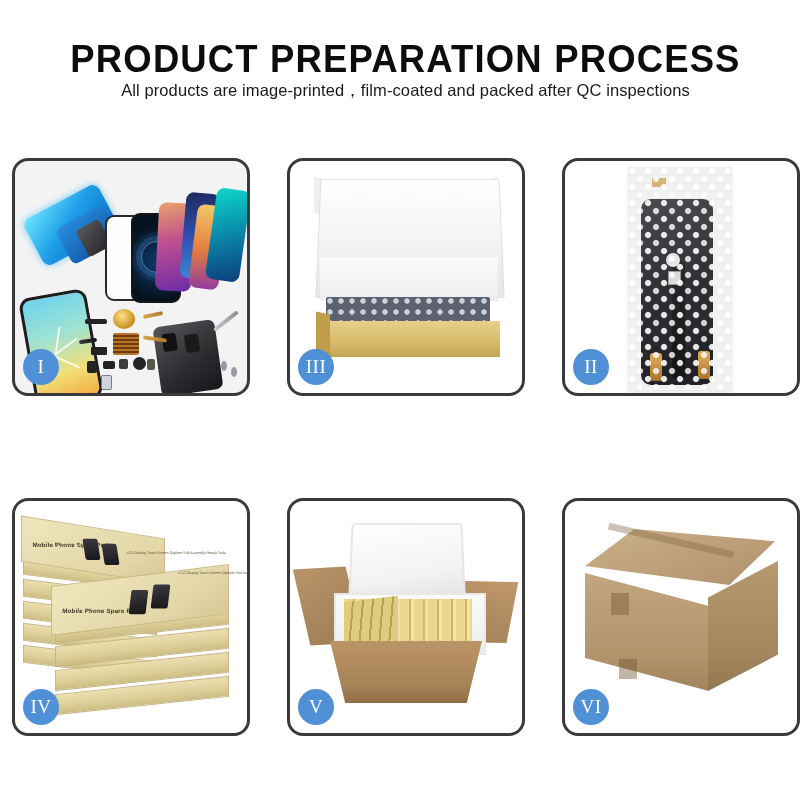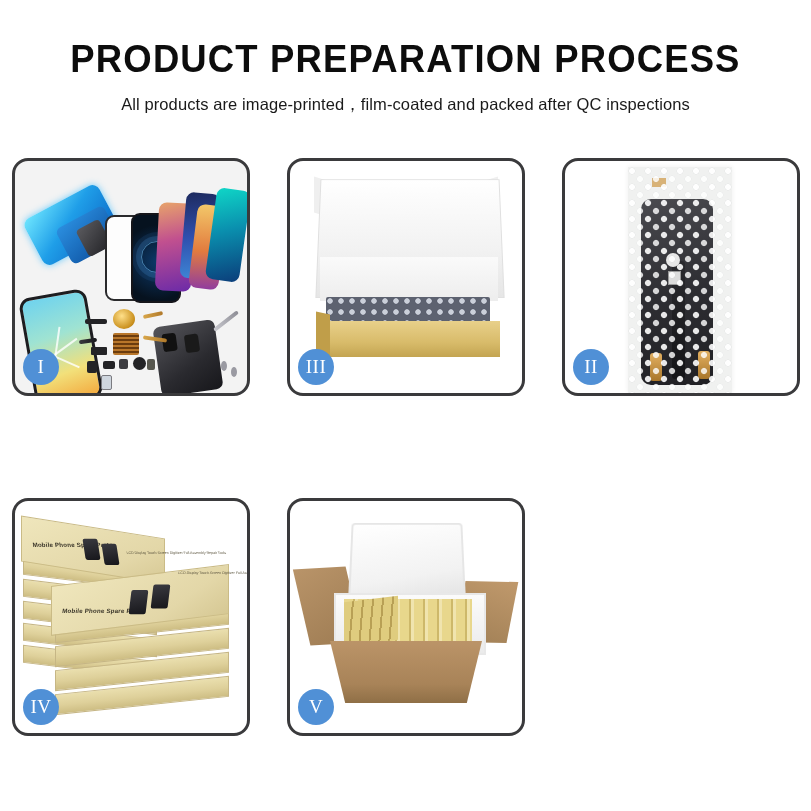--- a/index.html
+++ b/index.html
@@ -28,21 +28,21 @@
   .title {
     font-family: "Liberation Sans", sans-serif;
     font-size: 38px;
     font-weight: 700;
     letter-spacing: 1.2px;
     color: #0d0d0d;
     line-height: 1.05;
     transform: scaleX(0.96);
   }
   .subtitle {
-    margin-top: 14px;
+    margin-top: 0;
     font-family: "Liberation Sans", sans-serif;
     font-size: 16.5px;
     font-weight: 400;
     color: #1a1a1a;
     letter-spacing: 0.1px;
   }
 
   
   .grid {
     position: absolute;
@@ -497,15 +497,26 @@
         <div class="flapR5"></div>
         <div class="foamlid"></div>
         <div class="foambox5"></div>
         <div class="goldslabs"></div>
         <div class="goldslabs2"></div>
         <div class="carton5"></div>
       </div>
       <div class="badge">V</div>
     </div>
 
+    <div class="card c6">
+      <div class="card-inner">
+        <div class="b6-top"></div>
+        <div class="b6-left"></div>
+        <div class="b6-right"></div>
+        <div class="seam6"></div>
+        <div class="tape6a"></div>
+        <div class="tape6b"></div>
+      </div>
+      <div class="badge">VI</div>
+    </div>
 
   </div>
 </div>
 
 </body></html>

